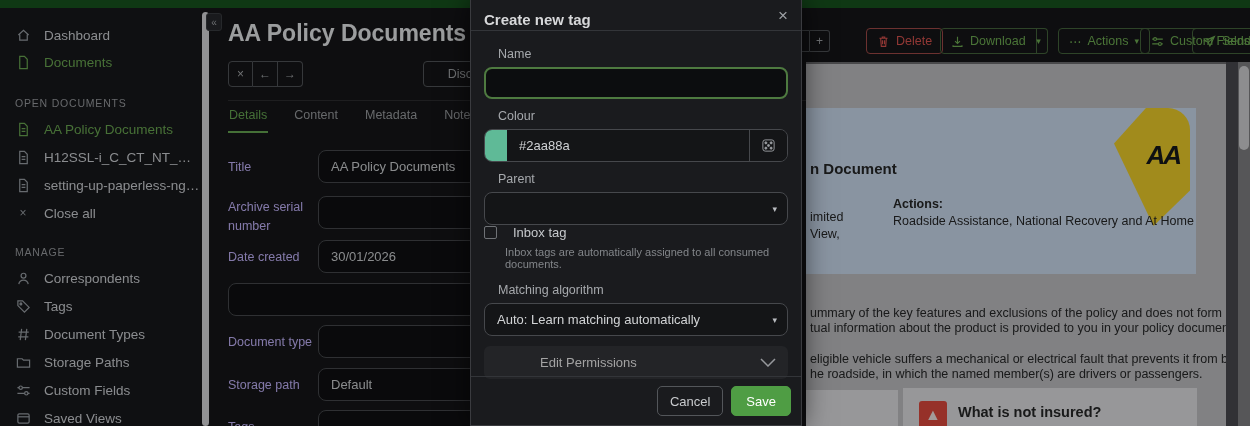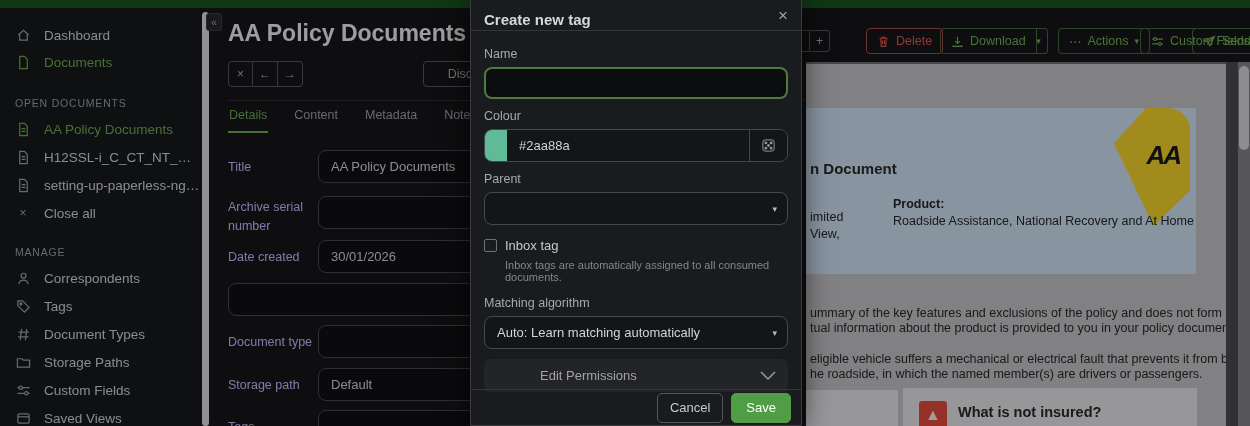--- a/index.html
+++ b/index.html
@@ -68,37 +68,37 @@
   .pv-scroll { position:absolute; left:1238px; top:62px; width:12px; height:364px; background:#808083; }
   .pv-thumb { position:absolute; left:1239px; top:66px; width:10px; height:84px; background:#d2d2d5; border-radius:5px; }
 
   
   .backdrop { position:absolute; inset:0; background:rgba(0,0,0,0.33); z-index:10; }
   .modal { position:absolute; left:470px; top:0; width:332px; height:426px; background:#1a1b1e; border:1px solid #3a3b3f; border-top:none; box-shadow:0 0 26px rgba(0,0,0,.65); z-index:20; color:#d2d4d6; }
   .modal-header { height:31px; display:flex; align-items:center; justify-content:space-between; padding:0 13px; border-bottom:1px solid #333539; }
   .modal-title { font-size:15px; font-weight:bold; color:#d7d8da;margin-top:8px; }
   .modal-close { background:none; border:none; color:#9ea1a5; font-size:17px; cursor:pointer; line-height:1; padding:0; }
   .modal-body { padding:6px 13px 0; }
-  .m-label { font-size:12.5px; color:#a6a9ad; margin:10px 0 6px; }
+  .m-label { font-size:12.5px; color:#a6a9ad; margin:10px 14px 6px; }
   .name-input { width:100%; height:32px; background:#0c0d0f; border:2px solid #4e7a40; border-radius:8px; color:#d2d4d6; font-size:13px; padding:0 10px; outline:none; }
   .colour-group { display:flex; height:33px; border:1px solid #46484c; border-radius:8px; overflow:hidden; }
   .swatch { width:22px; flex:0 0 22px; }
   .hex-value { flex:1; font-size:13px; line-height:31px; padding-left:12px; color:#cfd1d4; background:#141517; }
   .dice-btn { width:38px; flex:0 0 38px; background:#141517; border:none; border-left:1px solid #46484c; display:flex; align-items:center; justify-content:center; cursor:pointer; }
   .dice-btn svg { width:15px; height:15px; stroke:#9a9da1; fill:#9a9da1; stroke-width:1; }
   .m-select { position:relative; height:33px; background:#141517; border:1px solid #46484c; border-radius:8px; font-size:13px; line-height:31px; padding:0 26px 0 12px; color:#d2d4d6; cursor:pointer; white-space:nowrap; overflow:hidden; }
   .m-select .caret { position:absolute; right:10px; top:12px; color:#b9bcc0; }
-  .check-row { display:flex; align-items:center; gap:8px; margin-top:13px; cursor:pointer; }
+  .check-row { display:flex; align-items:center; gap:16px; cursor:pointer; }
   .checkbox { width:13px; height:13px; border:1px solid #6f7276; border-radius:2px; background:transparent; }
   .check-label { font-size:13px; color:#c6c9cc; }
   .hint { font-size:11px; color:#83868a; margin:6px 0 0 21px; }
   .perm-btn { margin-top:10px; height:33px; background:#232427; border:none; border-radius:6px; width:100%; display:flex; align-items:center; justify-content:space-between; padding:0 12px; cursor:pointer; }
   .perm-label { font-size:13px; color:#a3a3a3;margin-left:44px; }
   .perm-btn svg { width:16px; height:9px; stroke:#96989c; fill:none; stroke-width:1.5; }
-  .modal-footer { position:absolute; left:0; right:0; bottom:0; height:36px; border-top:1px solid #333539; display:flex; align-items:center; justify-content:flex-end; gap:8px; padding:0 10px; }
+  .modal-footer { position:absolute; left:0; right:0; bottom:0; height:49px; border-top:1px solid #333539; display:flex; align-items:center; justify-content:flex-end; gap:8px; padding:0 10px; }
   .cancel-btn { height:30px; padding:0 12px; background:transparent; border:1px solid #53565a; border-radius:5px; color:#c9cbce; font-size:13px; cursor:pointer; }
   .save-btn { height:30px; padding:0 14px; background:#4f9d44; border:1px solid #4f9d44; border-radius:5px; color:#fff; font-size:13px; cursor:pointer; }
 </style>
 </head>
 <body>
 
 <div class="app">
 
   <div class="navbar"></div>
 
@@ -310,21 +310,21 @@
 
   <div class="viewer"></div>
   <div class="band"></div>
   <div class="aa-logo">
       <span>AA</span>
     </div>
 
   <div class="pv-text pv-bold" style="left:810px; top:160px; font-size:15px">n Document</div>
   <div class="pv-text" style="left:810px; top:210px">imited</div>
   <div class="pv-text" style="left:810px; top:227px">View,</div>
-  <div class="pv-text pv-bold" style="left:893px; top:197px">Product:</div>
+  <div class="pv-text pv-bold" style="left:893px; top:197px">Actions:</div>
   <div class="pv-text" style="left:893px; top:214px">Roadside Assistance, National Recovery and At Home</div>
 
   <div class="pv-text" style="left:810px; top:306px">ummary of the key features and exclusions of the policy and does not form part of the contract</div>
   <div class="pv-text" style="left:810px; top:321px">tual information about the product is provided to you in your policy documents.</div>
   <div class="pv-text" style="left:810px; top:352px">eligible vehicle suffers a mechanical or electrical fault that prevents it from being driven or</div>
   <div class="pv-text" style="left:810px; top:367px">he roadside, in which the named member(s) are drivers or passengers.</div>
 
   <div class="pv-box" style="left:806px; top:390px; width:92px; height:36px"></div>
   <div class="pv-box" style="left:903px; top:388px; width:294px; height:38px"></div>
   <div class="warn-icon">

